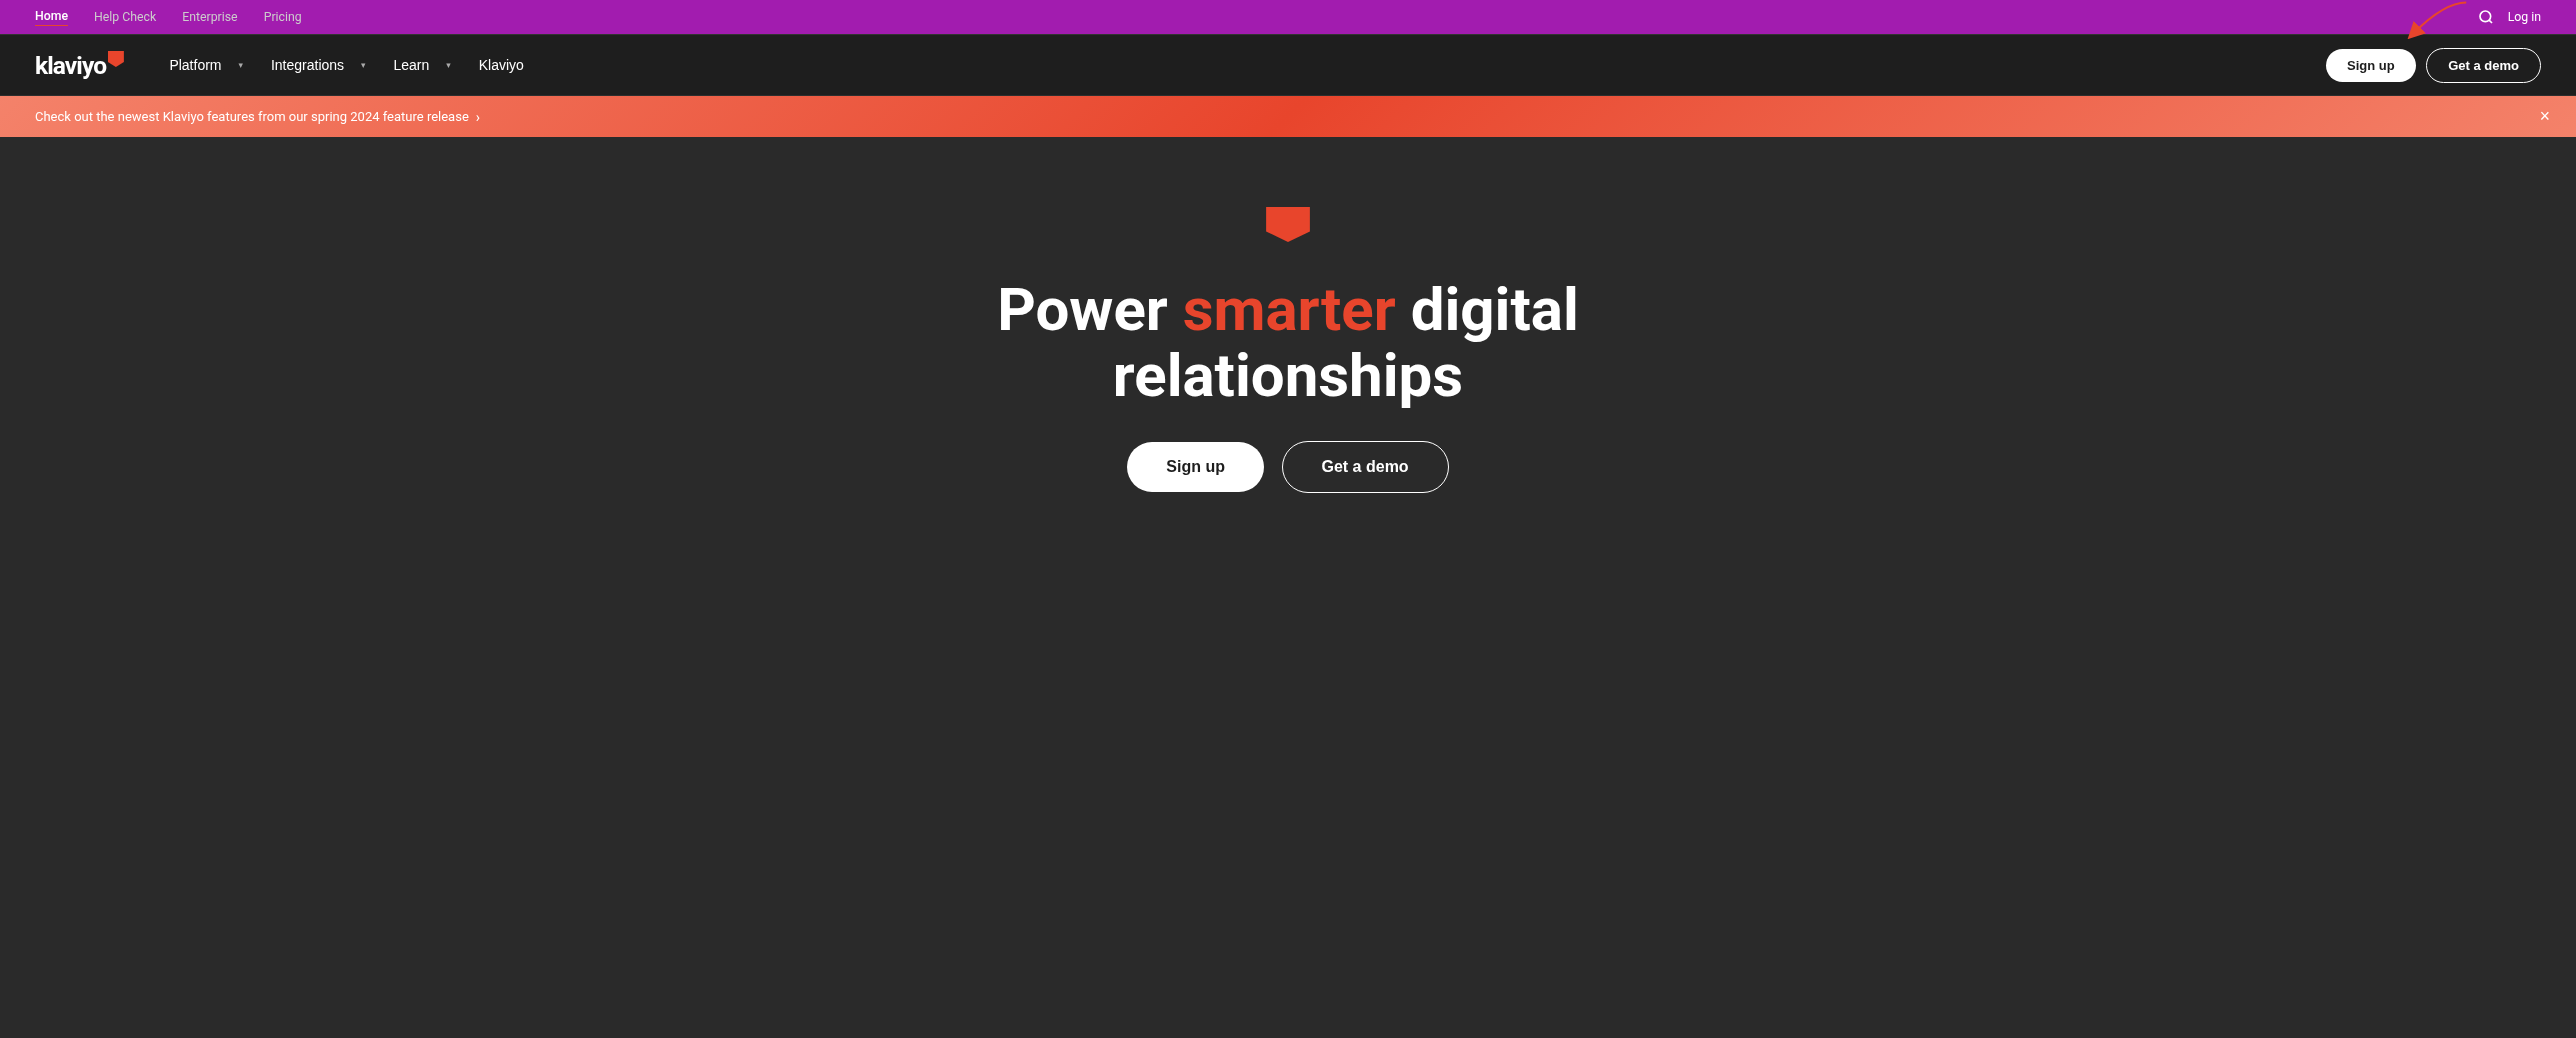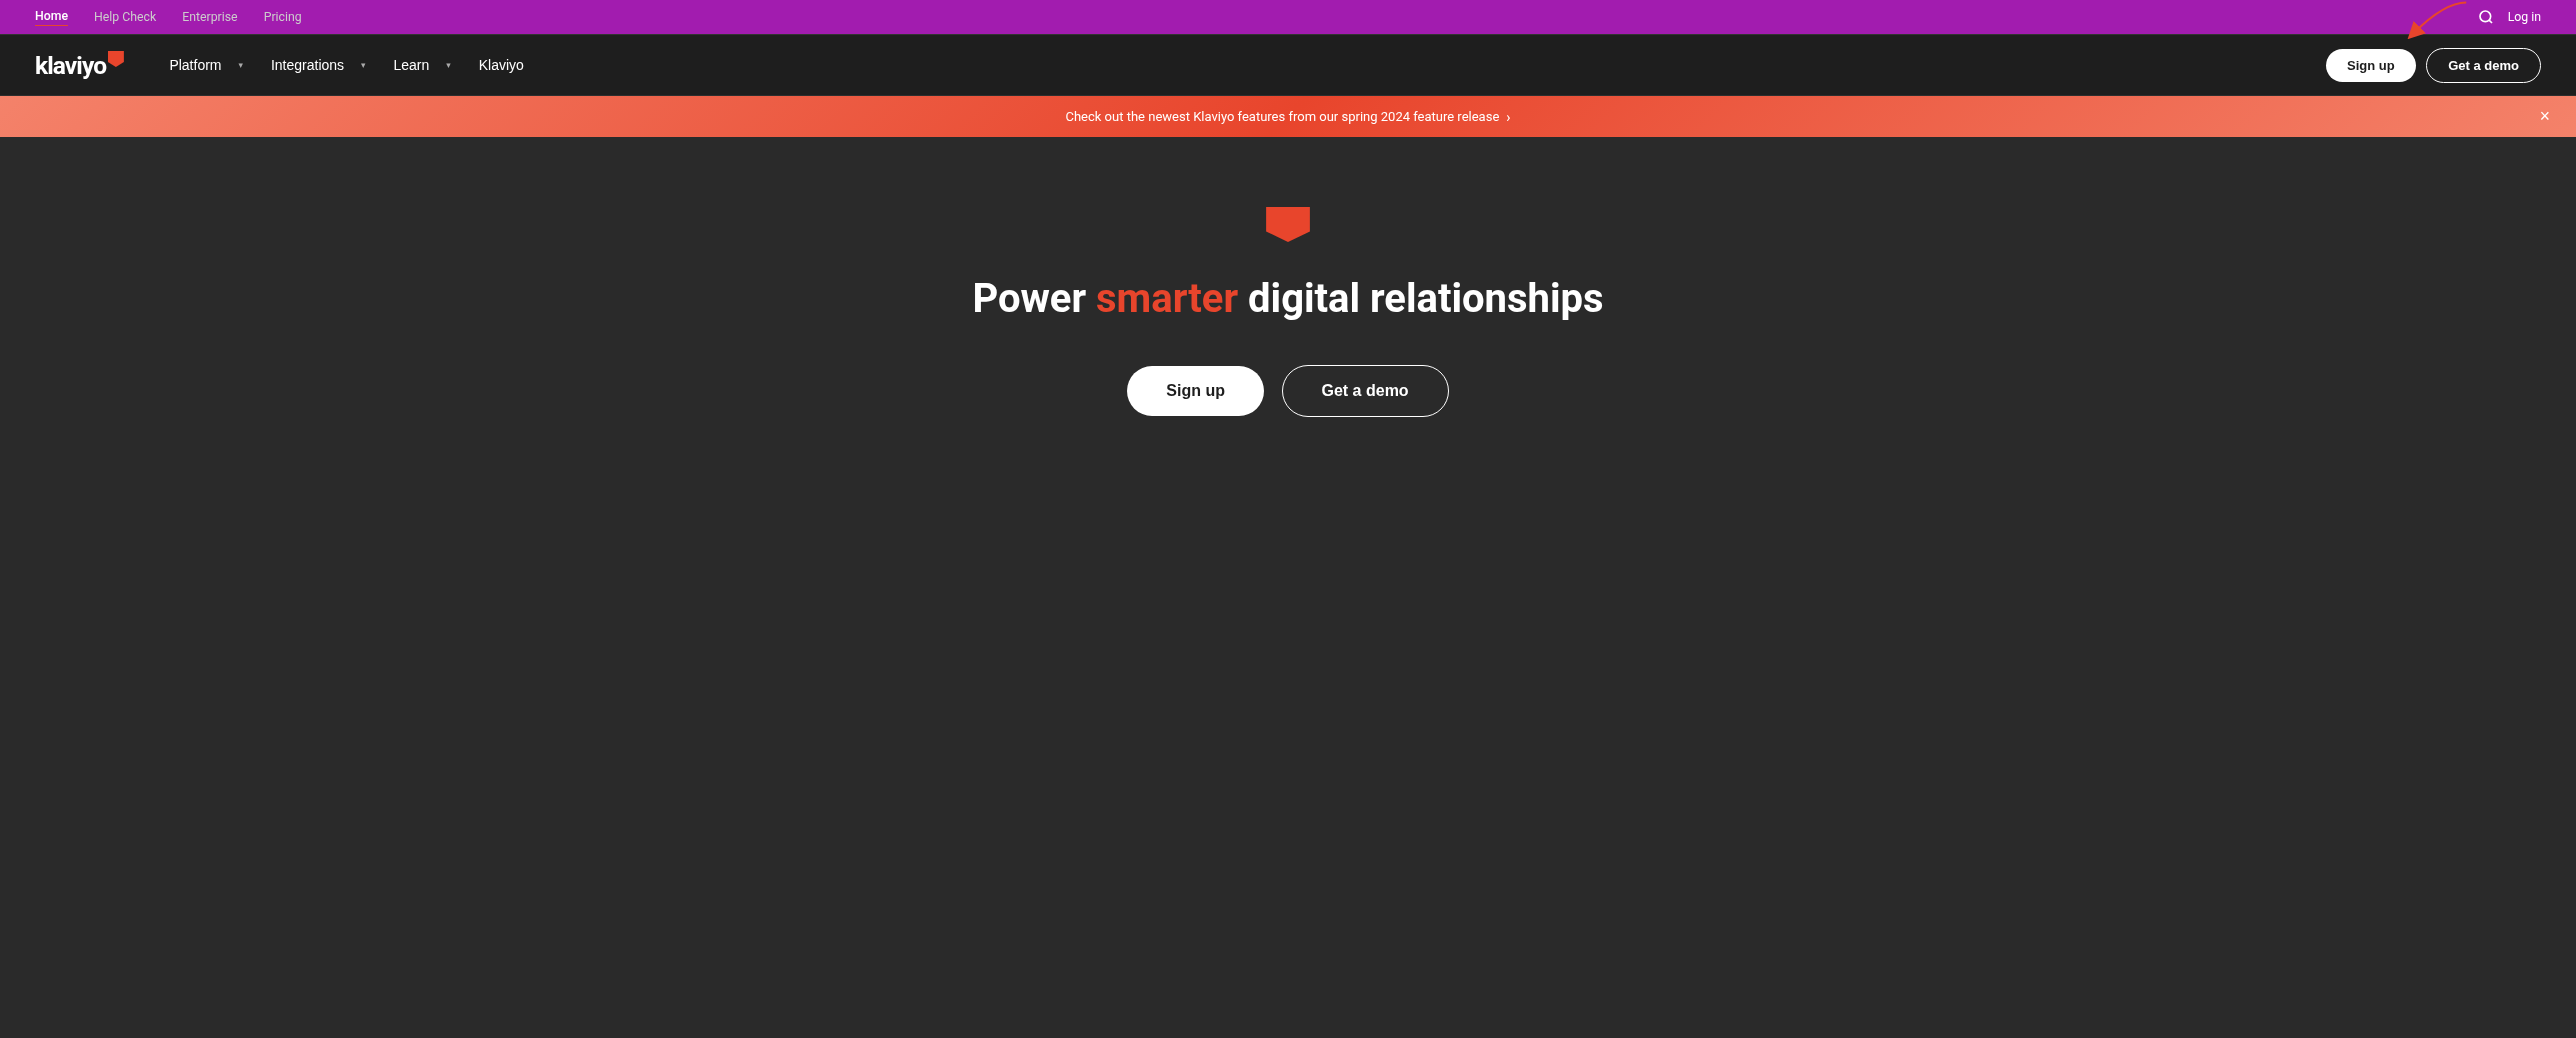--- a/index.html
+++ b/index.html
@@ -154,21 +154,20 @@
       font-weight: 600;
       cursor: pointer;
     }
 
     
     .banner {
       background: linear-gradient(135deg, #f4826a 0%, #e8452c 50%, #f4826a 100%);
       padding: 12.3px 35px;
       display: flex;
       align-items: center;
-      justify-content: center;
       position: relative;
     }
 
     .banner-text {
       color: #fff;
       font-size: 13px;
       display: flex;
       align-items: center;
       gap: 7px;
     }
@@ -198,24 +197,24 @@
       min-height: 526px;
     }
 
     .hero-logo-icon {
       width: 44px;
       height: 35px;
       margin-bottom: 35px;
     }
 
     .hero-title {
-      font-size: 40px;
+      font-size: 60px;
       font-weight: 700;
       line-height: 1.1;
-      margin-bottom: 44px;
+      margin-bottom: 32px;
       max-width: 789px;
       color: #fff;
     }
 
     .hero-title .highlight {
       color: #e8452c;
     }
 
     .hero-subtitle {
       font-size: 19px;

